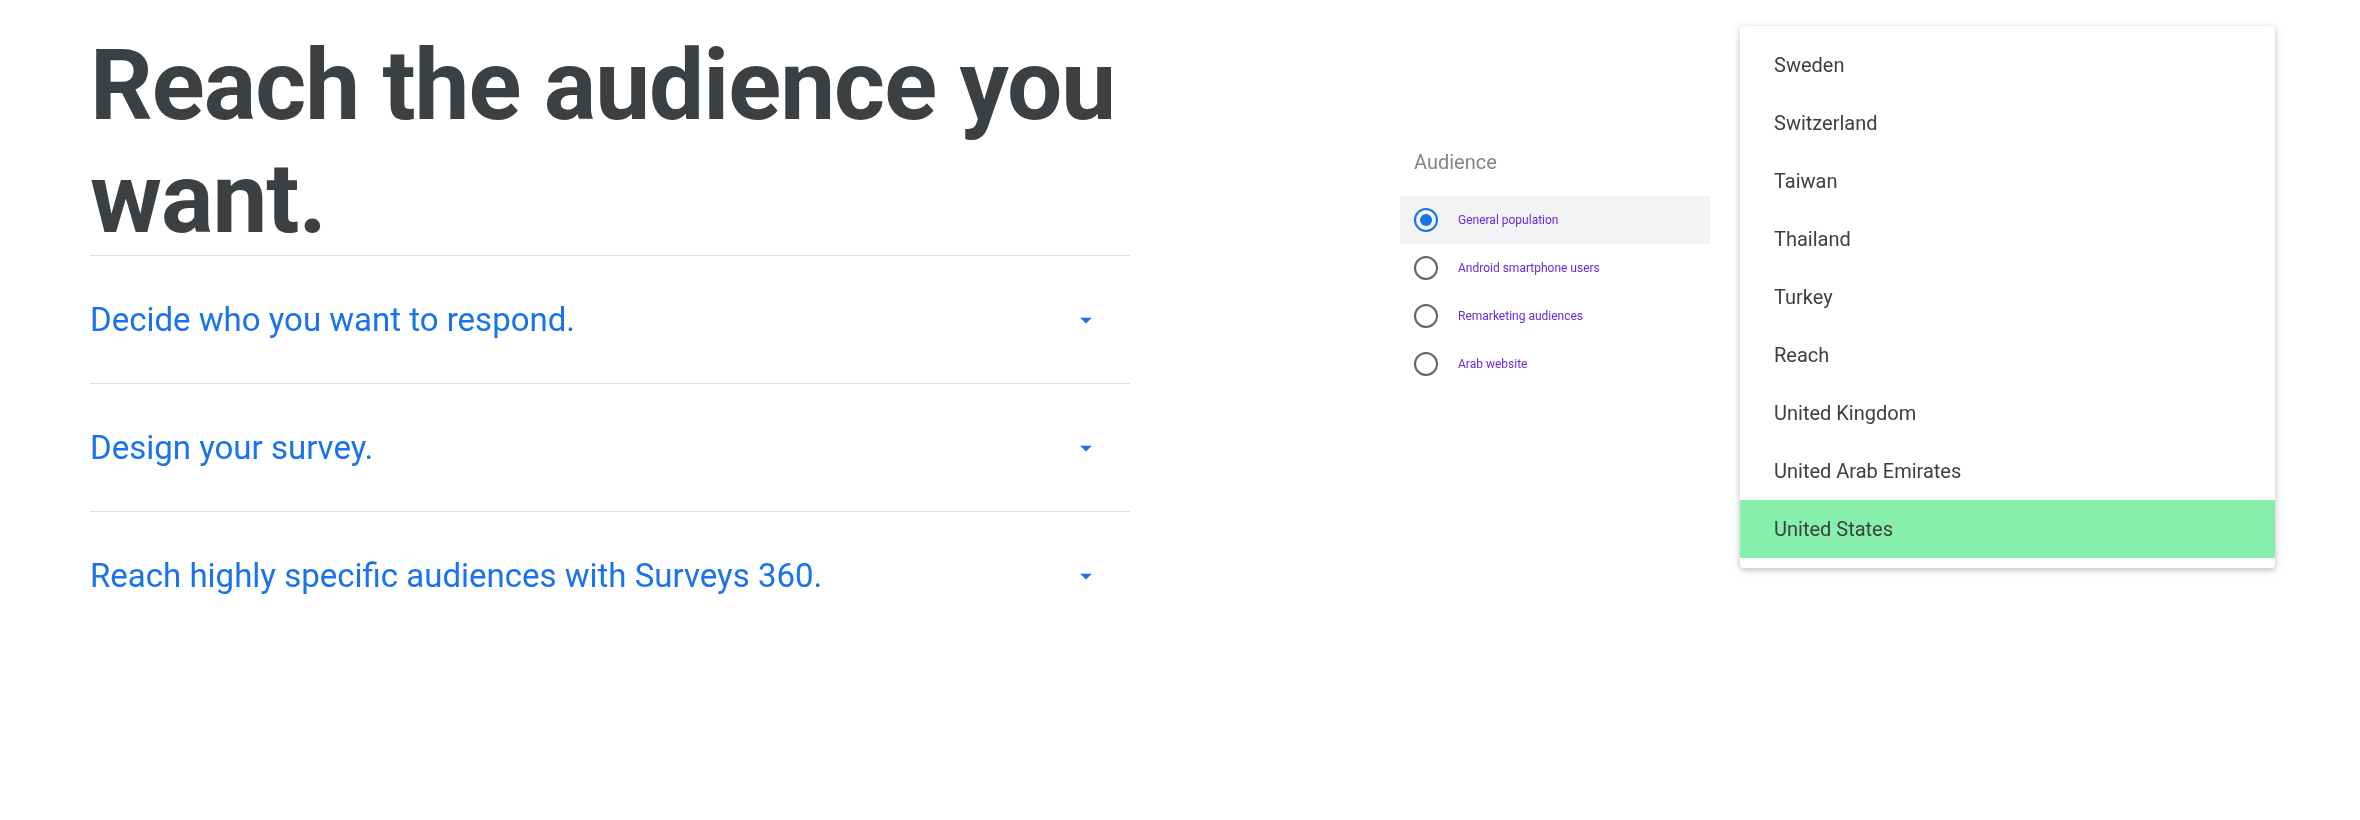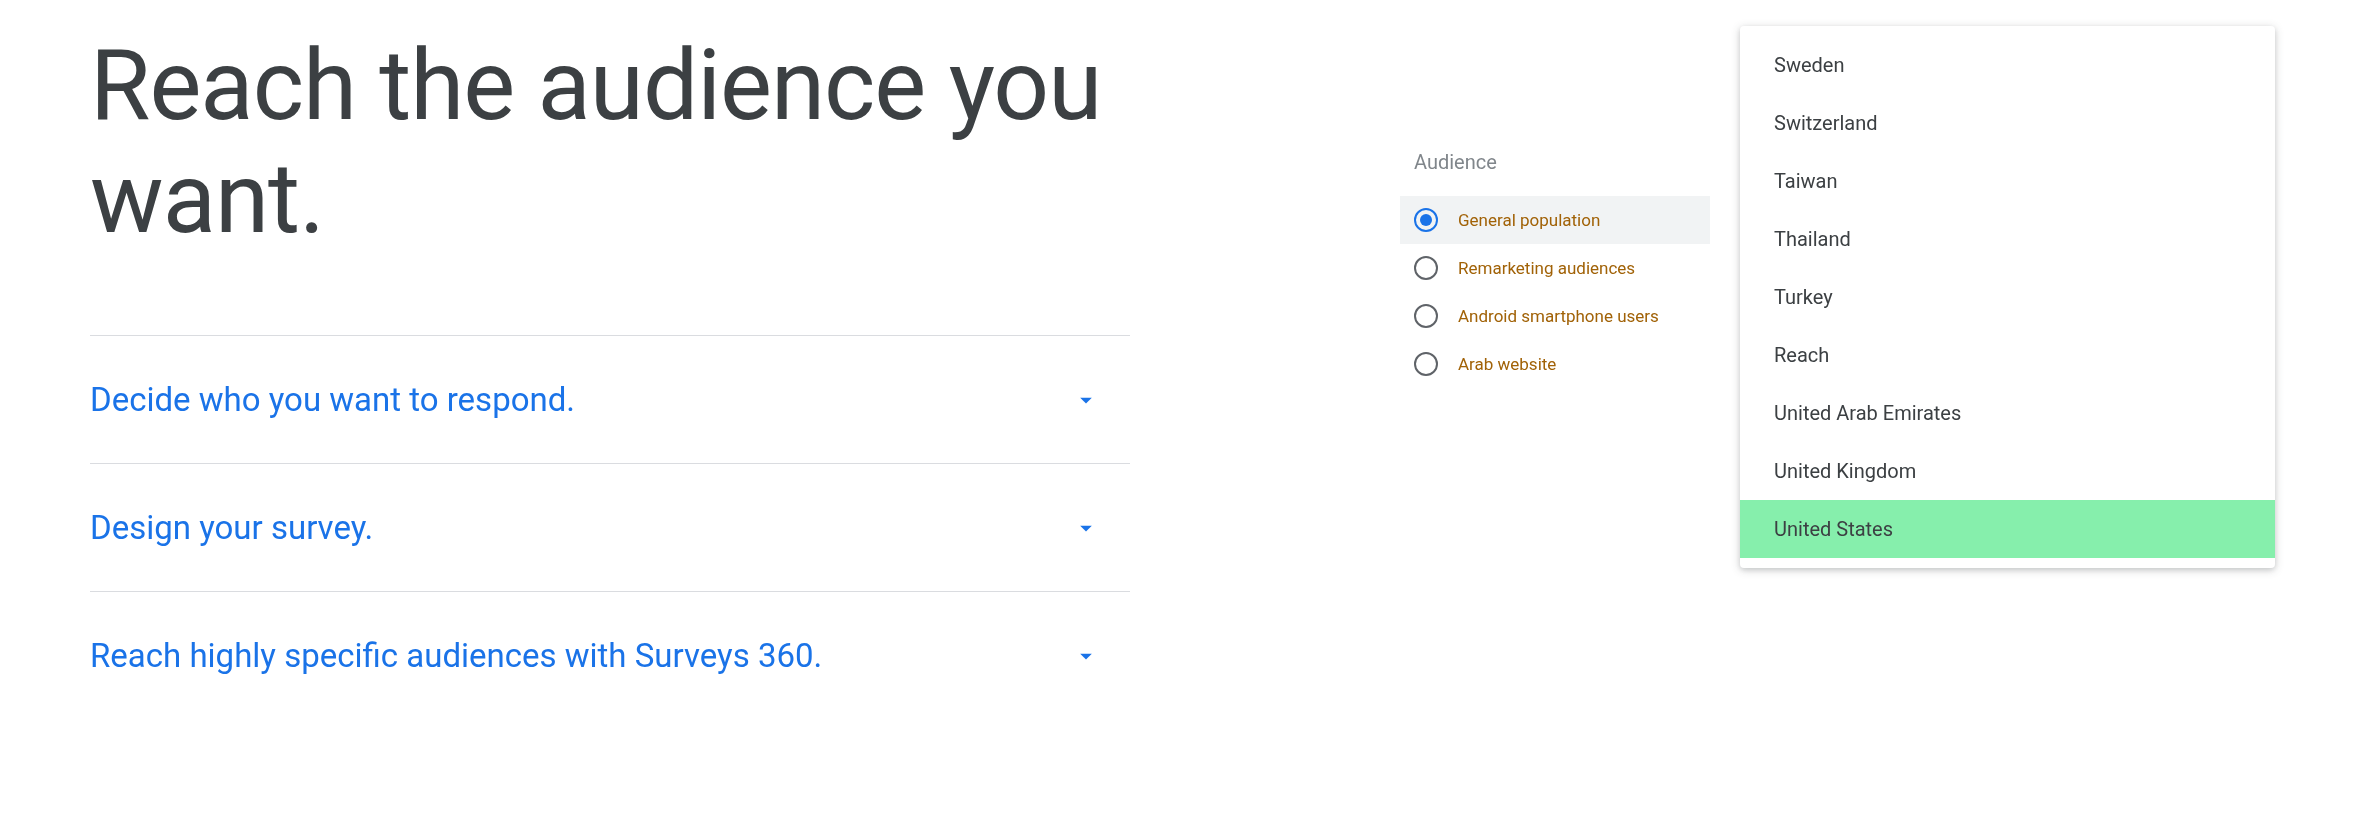--- a/index.html
+++ b/index.html
@@ -23,25 +23,24 @@
       height: 100%;
     }
 
     .left-section {
       padding: 30px 60px 0 90px;
       width: 1200px;
     }
 
     .heading {
       font-size: 98px;
-      font-weight: 400;
+      font-weight: 700;
       color: #3c4043;
       line-height: 1.15;
       letter-spacing: -1px;
-      margin-bottom: 80px;
     }
 
     .accordion-item {
       border-top: 1px solid #dadce0;
       padding: 44px 0;
       display: flex;
       justify-content: space-between;
       align-items: center;
       cursor: pointer;
       width: 1040px;
@@ -117,22 +116,22 @@
     }
 
     .radio-inner {
       width: 12px;
       height: 12px;
       border-radius: 50%;
       background: #1a73e8;
     }
 
     .radio-label {
-      font-size: 17px;
-      color: #a16207;
+      font-size: 12px;
+      color: #6d28d9;
     }
 
     .dropdown-panel {
       position: absolute;
       top: 26px;
       left: 540px;
       width: 535px;
       background: #ffffff;
       border-radius: 4px;
       box-shadow: 0 2px 8px rgba(60, 64, 67, 0.25), 0 2px 4px rgba(60, 64, 67, 0.1);
@@ -191,39 +190,39 @@
 
       <div class="radio-option selected">
         <span class="radio-circle checked">
           <span class="radio-inner"></span>
         </span>
         <span class="radio-label">General population</span>
       </div>
 
       <div class="radio-option">
         <span class="radio-circle"></span>
-        <span class="radio-label">Remarketing audiences</span>
+        <span class="radio-label">Android smartphone users</span>
       </div>
 
       <div class="radio-option">
         <span class="radio-circle"></span>
-        <span class="radio-label">Android smartphone users</span>
+        <span class="radio-label">Remarketing audiences</span>
       </div>
 
       <div class="radio-option">
         <span class="radio-circle"></span>
         <span class="radio-label">Arab website</span>
       </div>
     </div>
 
     <div class="dropdown-panel">
       <div class="dropdown-item">Sweden</div>
       <div class="dropdown-item">Switzerland</div>
       <div class="dropdown-item">Taiwan</div>
       <div class="dropdown-item">Thailand</div>
       <div class="dropdown-item">Turkey</div>
       <div class="dropdown-item">Reach</div>
+      <div class="dropdown-item">United Kingdom</div>
       <div class="dropdown-item">United Arab Emirates</div>
-      <div class="dropdown-item">United Kingdom</div>
       <div class="dropdown-item highlighted">United States</div>
     </div>
   </div>
 </div>
 
 </body></html>

